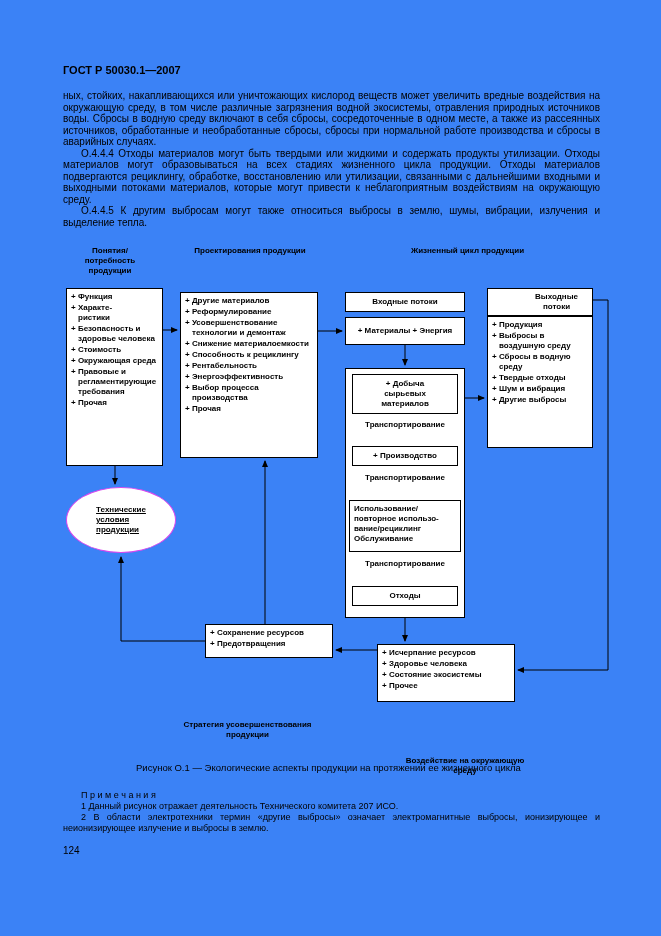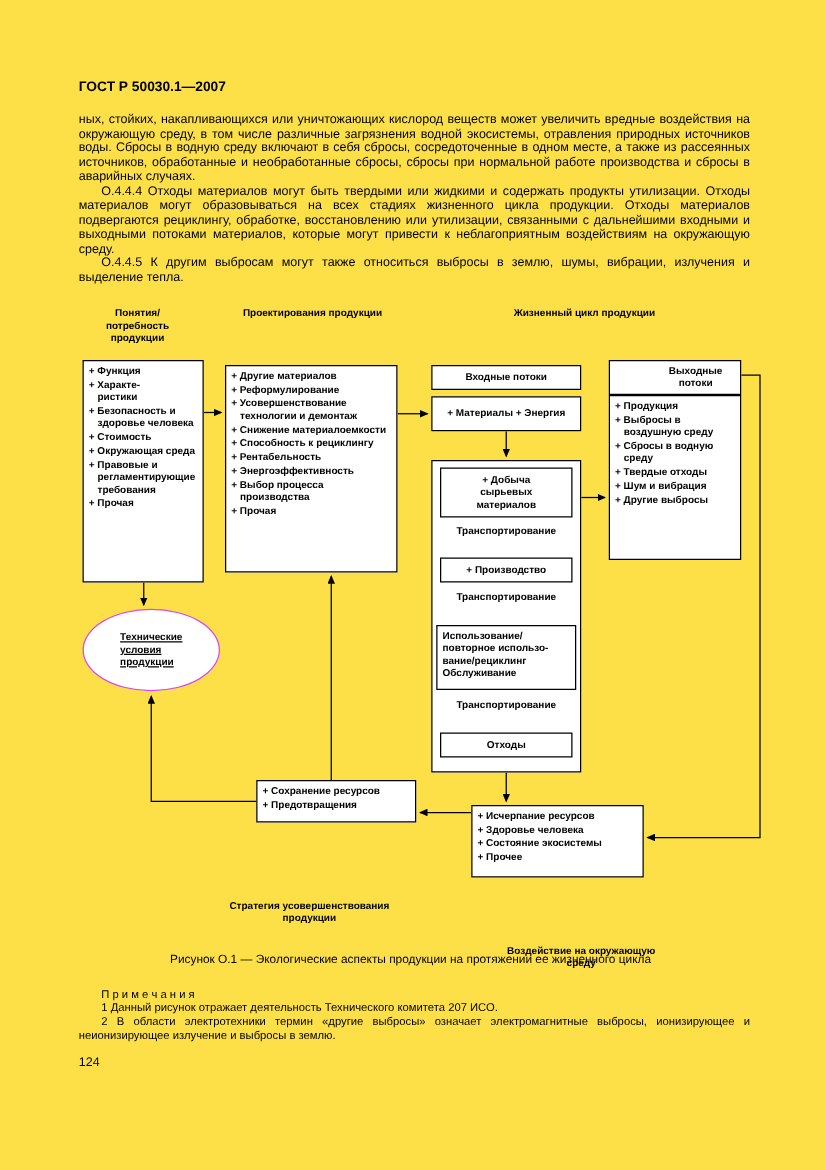--- a/index.html
+++ b/index.html
@@ -1,17 +1,17 @@
 <!DOCTYPE html>
 <html><head>
 <meta charset="utf-8">
 <style>
   html,body{margin:0;padding:0;}
   body{width:661px;height:936px;background:#fff;color:#000;font-family:"Liberation Sans",sans-serif;}
-  .page{position:relative;width:661px;height:936px;background:#fde047;overflow:hidden;}
+  .page{position:relative;width:661px;height:936px;background:#3b82f6;overflow:hidden;}
   .abs{position:absolute;}
   .gost-header{font-size:11px;font-weight:bold;}
   .bodytext{font-size:10px;line-height:11.5px;text-align:justify;}
   .para{margin:0;text-indent:18px;}
   .para.noindent{text-indent:0;}
   .dg{font-size:8px;line-height:10px;font-weight:bold;}
   .box{position:absolute;border:1px solid #000;background:#fff;box-sizing:border-box;}
   .pad{padding:3px 2px 2px 4px;}
   .center{display:flex;align-items:center;justify-content:center;text-align:center;white-space:pre-line;padding:1px 2px;}
   .leftpad{padding:3px 2px 2px 4px;white-space:pre-line;}

